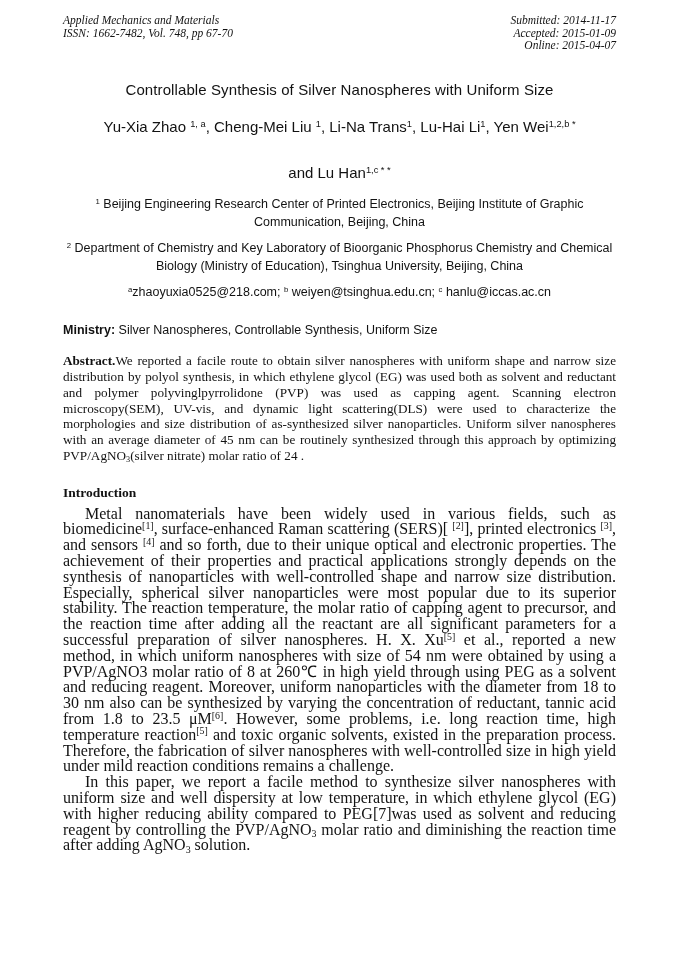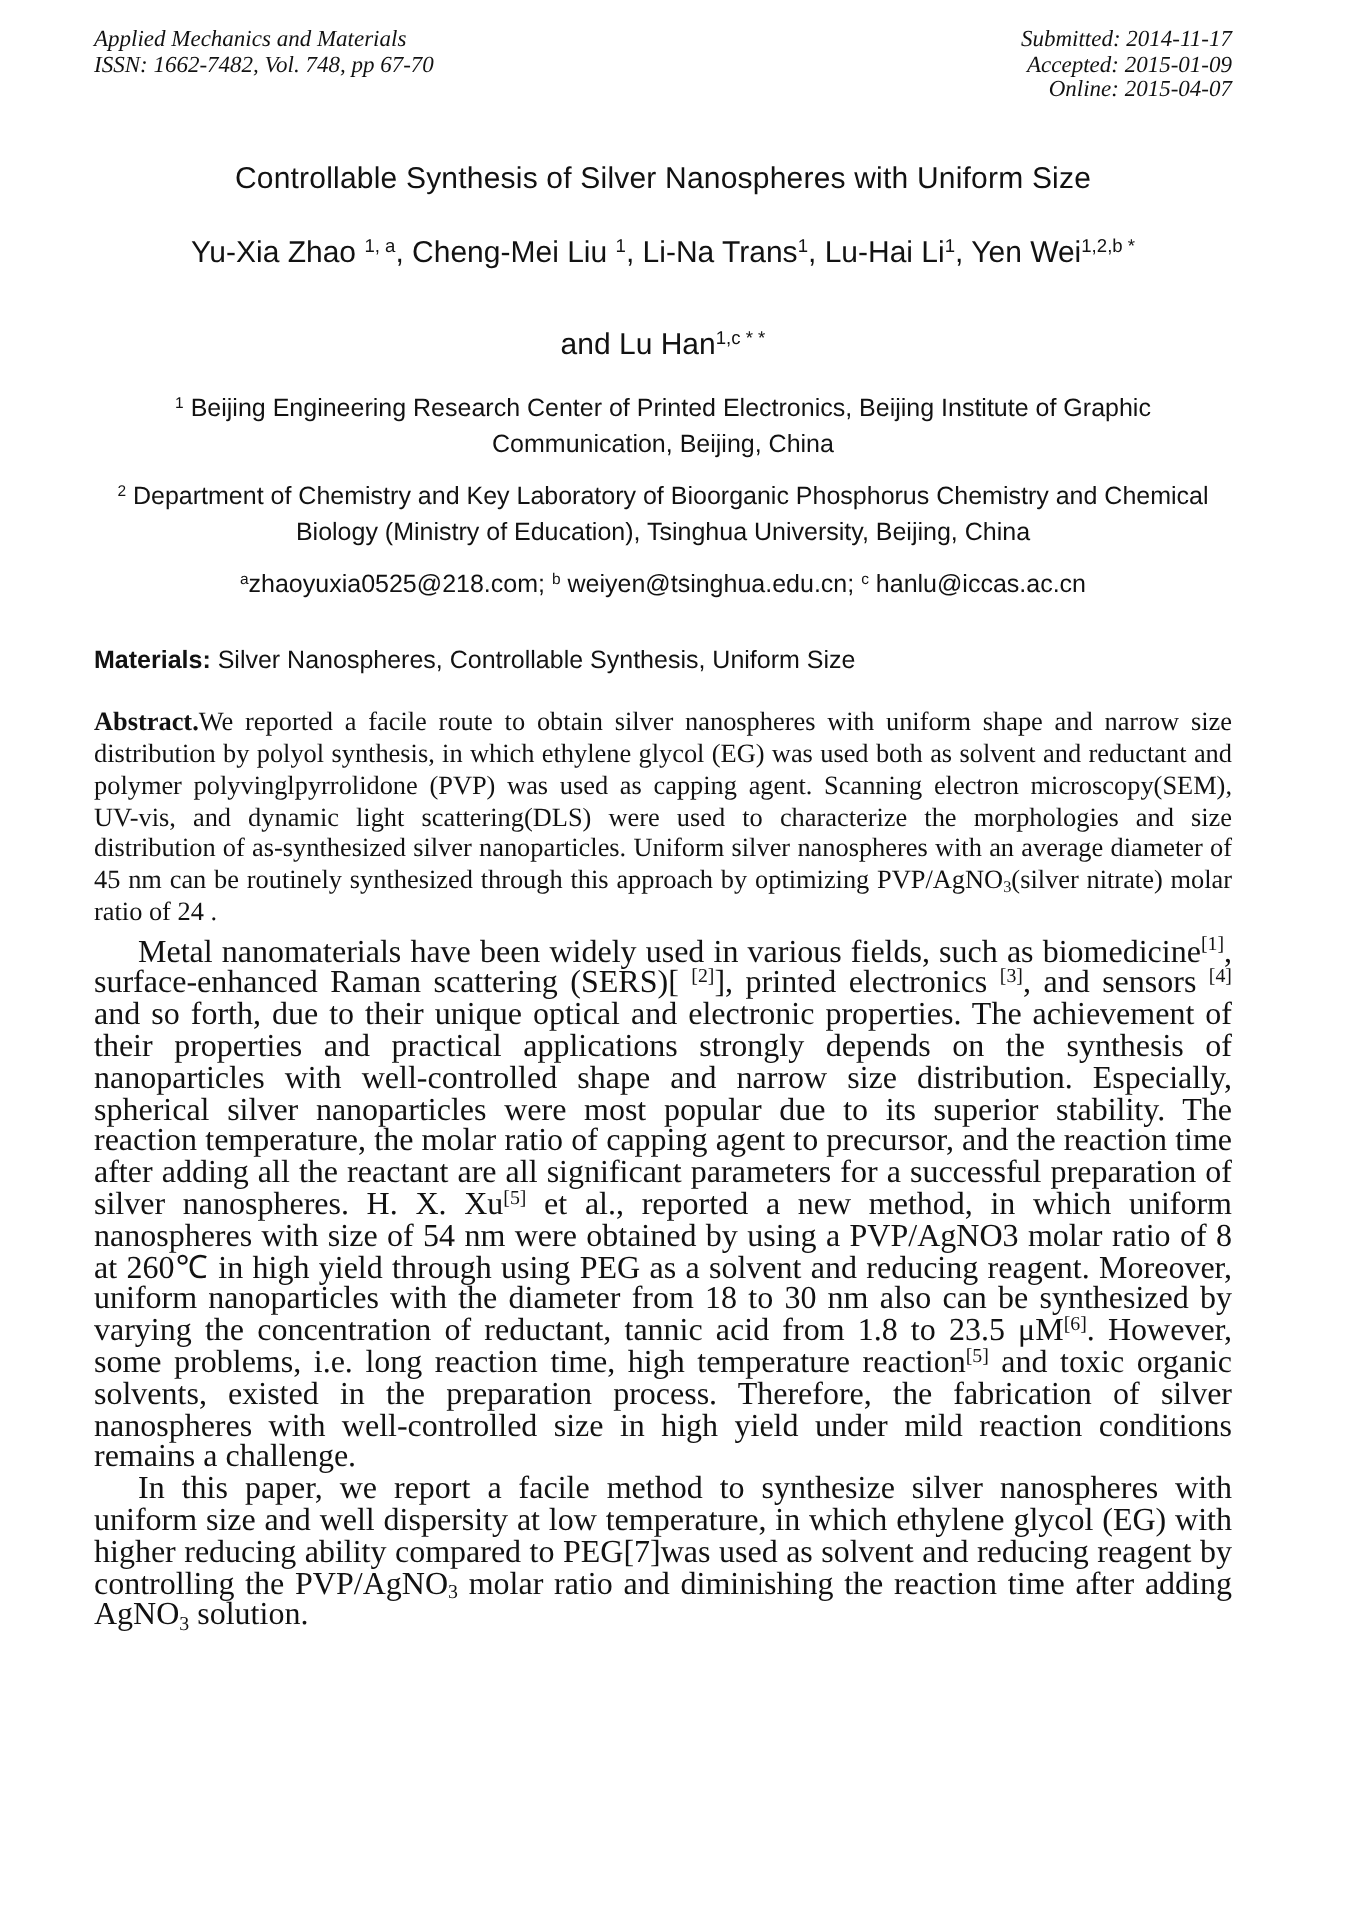--- a/index.html
+++ b/index.html
@@ -4,21 +4,21 @@
 <style>
   * { margin: 0; padding: 0; box-sizing: border-box; }
   html, body { background: #ffffff; }
   body {
     width: 678px; height: 959px;
     font-family: "Liberation Serif", serif;
     color: #121212;
   }
   .page {
     width: 678px; height: 959px;
-    padding: 14px 62px 0 47px;
+    padding: 14px 62px 0 63px;
     background: #ffffff;
     overflow: hidden;
   }
   .hdr {
     display: flex;
     justify-content: space-between;
     font-family: "Liberation Serif", serif;
     font-style: italic;
     font-size: 11.5px;
     line-height: 12.7px;
@@ -115,22 +115,23 @@
 
   <div class="authors-line authors-1"><span>Yu-Xia Zhao </span><sup>1, a</sup><span>, Cheng-Mei Liu </span><sup>1</sup><span>, Li-Na Trans</span><sup>1</sup><span>, Lu-Hai Li</span><sup>1</sup><span>, Yen Wei</span><sup>1,2,b *</sup></div>
   <div class="authors-line authors-2"><span>and Lu Han</span><sup>1,c * *</sup></div>
 
   <div class="affil affil-1"><sup>1</sup><span> Beijing Engineering Research Center of Printed Electronics, Beijing Institute of Graphic Communication, Beijing, China</span></div>
   <div class="affil affil-2"><sup>2</sup><span> Department of Chemistry and Key Laboratory of Bioorganic Phosphorus Chemistry and Chemical Biology (Ministry of Education), Tsinghua University, Beijing, China</span></div>
 
   <div class="emails"><sup>a</sup><span>zhaoyuxia0525@218.com; </span><sup>b</sup><span> weiyen@tsinghua.edu.cn; </span><sup>c</sup><span> hanlu@iccas.ac.cn</span></div>
 
   <div class="keywords">
-    <b>Materials:</b><span> Silver Nanospheres, Controllable Synthesis, Uniform Size</span>
+    <b>Ministry:</b><span> Silver Nanospheres, Controllable Synthesis, Uniform Size</span>
   </div>
 
   <p class="abstract"><b>Abstract.</b><span>We reported a facile route to obtain silver nanospheres with uniform shape and narrow size distribution by polyol synthesis, in which ethylene glycol (EG) was used both as solvent and reductant and polymer polyvinglpyrrolidone (PVP) was used as capping agent. Scanning electron microscopy(SEM), UV-vis, and dynamic light scattering(DLS) were used to characterize the morphologies and size distribution of as-synthesized silver nanoparticles. Uniform silver nanospheres with an average diameter of 45 nm can be routinely synthesized  through this approach by optimizing PVP/AgNO</span><sub>3</sub><span>(silver nitrate) molar ratio of 24 .</span></p>
 
+  <h2 class="section-heading">Introduction</h2>
 
   <p class="body-para body-para-first"><span>Metal nanomaterials have been widely used in various fields, such as biomedicine</span><sup>[1]</sup><span>, surface-enhanced Raman scattering (SERS)[ </span><sup>[2]</sup><span>], printed electronics </span><sup>[3]</sup><span>, and sensors </span><sup>[4]</sup><span> and so forth, due to their unique optical and electronic properties. The achievement of their properties and practical applications strongly depends on the synthesis of nanoparticles with well-controlled shape and narrow size distribution. Especially, spherical silver nanoparticles were most popular due to its superior stability. The reaction temperature, the molar ratio of capping agent to precursor, and the reaction time after adding all the reactant are all significant parameters for a successful preparation of silver nanospheres. H. X. Xu</span><sup>[5]</sup><span> et al., reported a new method, in which uniform nanospheres with size of 54 nm were obtained by using a PVP/AgNO3 molar ratio of 8 at 260℃ in high yield through using PEG as a solvent and reducing reagent. Moreover, uniform nanoparticles with the diameter from 18 to 30 nm also can be synthesized by varying the concentration of reductant, tannic acid from 1.8 to 23.5 μM</span><sup>[6]</sup><span>. However, some problems, i.e. long reaction time, high temperature reaction</span><sup>[5]</sup><span> and toxic organic solvents, existed in the preparation process. Therefore, the fabrication of silver nanospheres with well-controlled size in high yield under mild reaction conditions remains a challenge.</span></p>
   <p class="body-para"><span>In this paper, we report a facile method to synthesize silver nanospheres with uniform size and well dispersity at low temperature, in which ethylene glycol (EG) with higher reducing ability compared to PEG[7]was used as solvent and reducing reagent by controlling the PVP/AgNO</span><sub>3</sub><span> molar ratio and diminishing the reaction time after adding AgNO</span><sub>3</sub><span> solution.</span></p>
 
 </div>
 
 </body></html>

